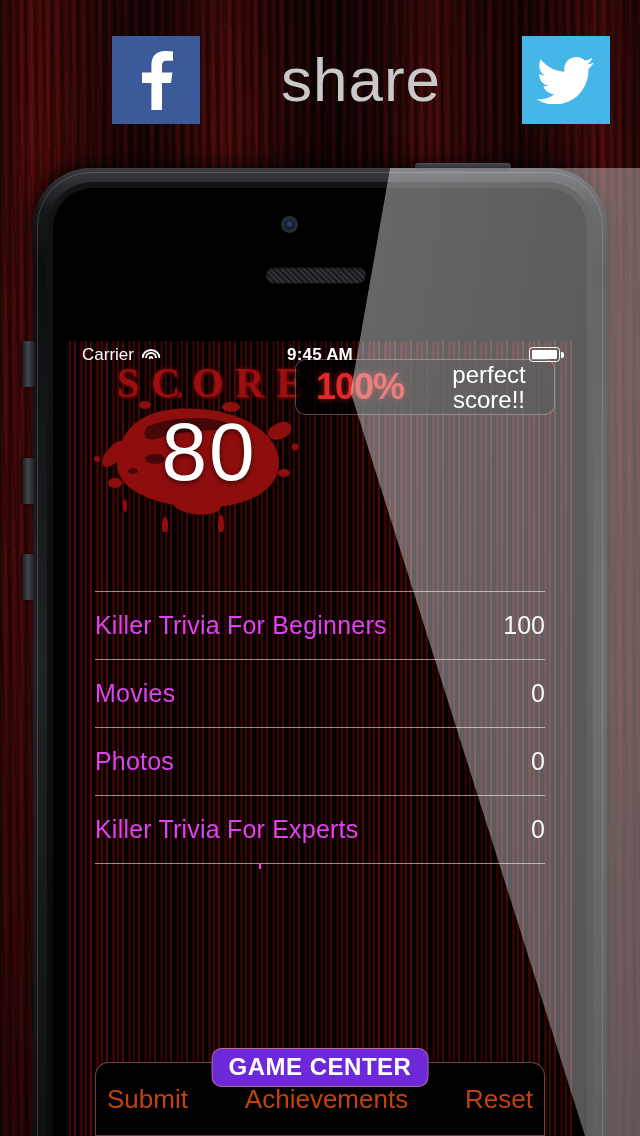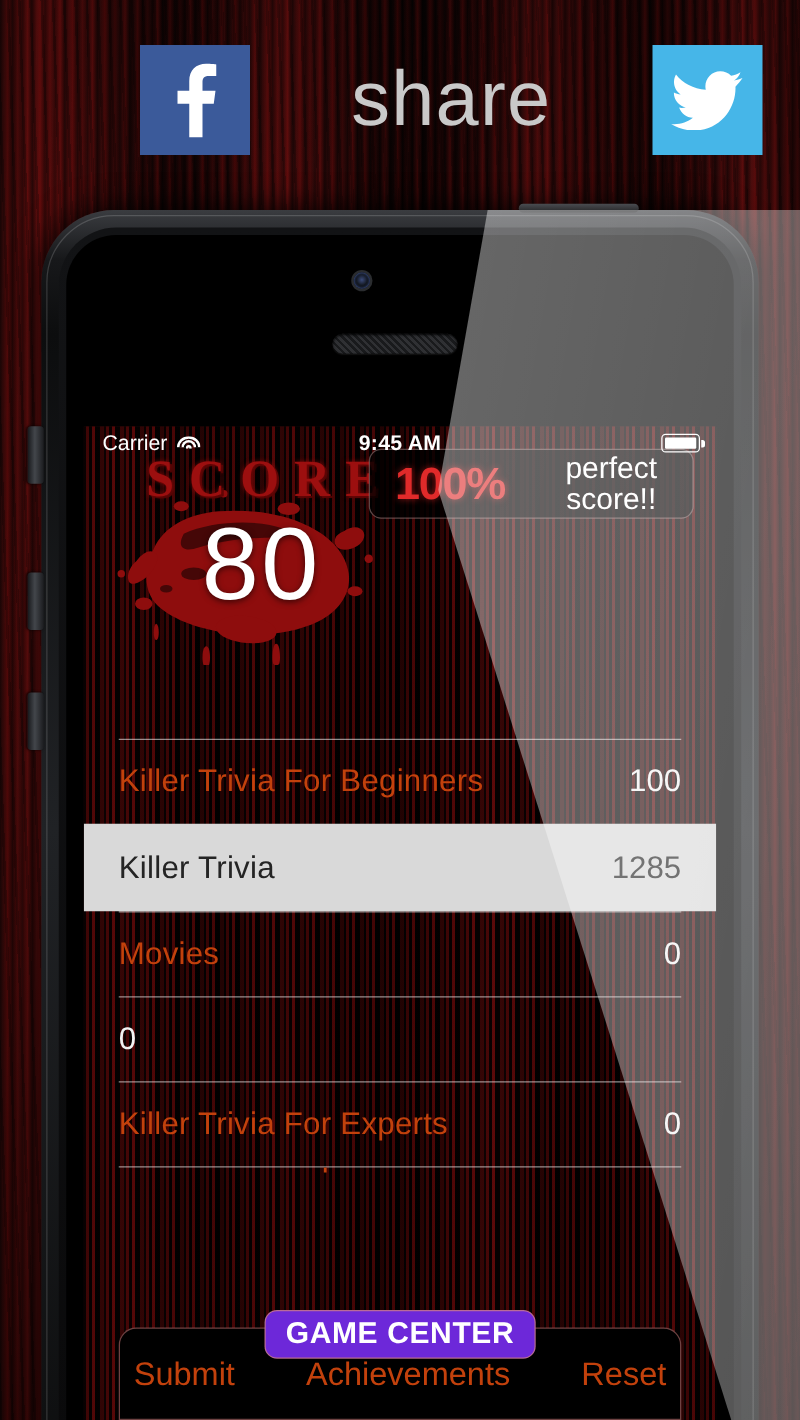--- a/index.html
+++ b/index.html
@@ -197,21 +197,21 @@
   .list {
     position:absolute; left:0; top:250px; width:506px; z-index:5;
   }
   .row {
     position:relative; height:68px;
     display:flex; align-items:center;
     margin:0 28px;
     border-top:1px solid rgba(255,255,255,.55);
   }
   .row:first-child { border-top:1px solid rgba(255,255,255,.55); }
-  .row .rl { flex:1; color:#c2410c; font-size:25px; font-weight:300; letter-spacing:.2px; }
+  .row .rl { flex:1; color:#d946ef; font-size:25px; font-weight:300; letter-spacing:.2px; }
   .row .rv { color:#f2f2f2; font-size:25px; font-weight:300; }
   .row.selected {
     margin:0; padding:0 28px; height:70px;
     background:#d9d9d9; border-top:none;
   }
   .row.selected .rl, .row.selected .rv { color:#242424; }
   .row.cut { height:26px; overflow:hidden; border-top:1px solid rgba(255,255,255,.55); }
   .row.cut .rl, .row.cut .rv { font-size:25px; position:relative; top:-21px; }
 
   
@@ -333,29 +333,26 @@
     <div class="perfect">
       <div class="perfect-pct">100%</div>
       <div class="perfect-txt">perfect score!!</div>
     </div>
 
     <div class="list">
         <div class="row">
           <span class="rl">Killer Trivia For Beginners</span>
           <span class="rv">100</span>
         </div>
-        <div class="row selected">
-          <span class="rl">Killer Trivia</span>
-          <span class="rv">1285</span>
-        </div>
         <div class="row">
           <span class="rl">Movies</span>
           <span class="rv">0</span>
         </div>
         <div class="row">
+          <span class="rl">Photos</span>
           <span class="rv">0</span>
         </div>
         <div class="row">
           <span class="rl">Killer Trivia For Experts</span>
           <span class="rv">0</span>
         </div>
         <div class="row cut">
           <span class="rl">Movies For Experts</span>
           <span class="rv">0</span>
         </div>

